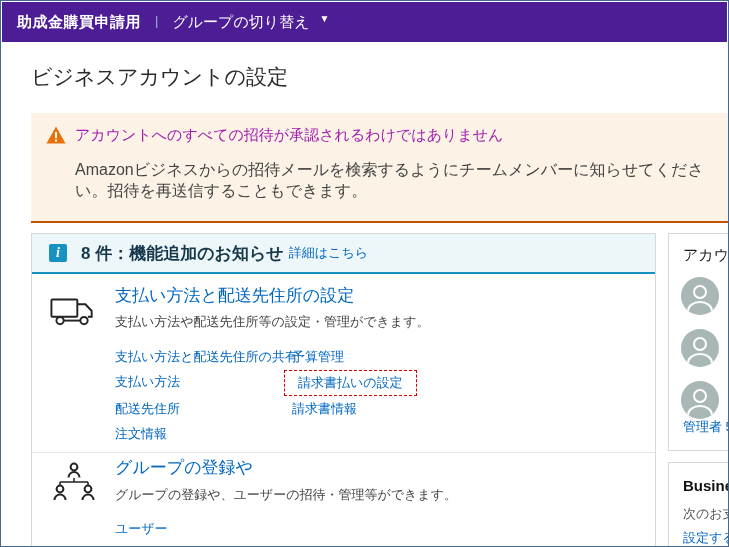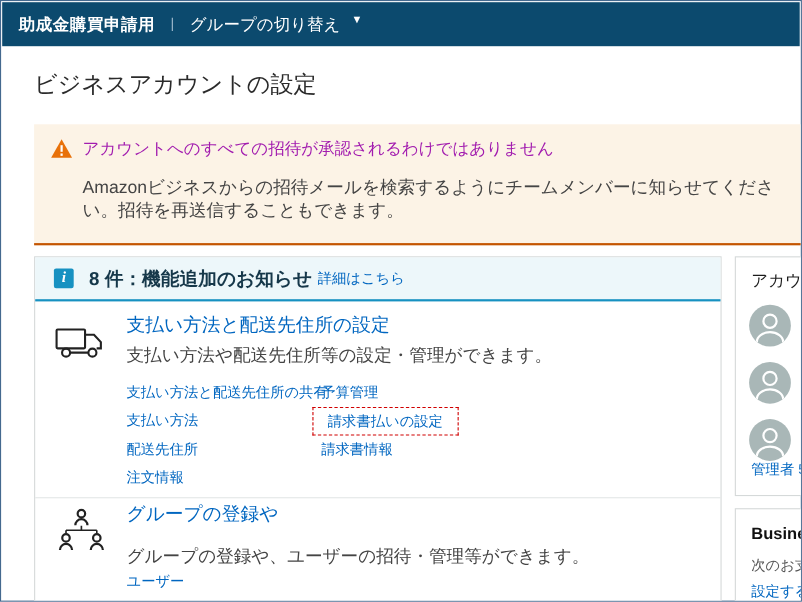--- a/index.html
+++ b/index.html
@@ -8,21 +8,21 @@
     position:relative;
     font-family:"Liberation Sans","DejaVu Sans",sans-serif;
     background:#ffffff;
     border:1px solid #44698f;
     overflow:hidden;
     color:#333;
   }
   
   .topbar {
     position:absolute; top:1px; left:1px; right:1px; height:40px;
-    background:#0c4a6e; color:#fff;
+    background:#4c1d95; color:#fff;
     display:flex; align-items:center; padding-left:15px;
     font-size:15px;
   }
   .topbar .group-name { font-weight:bold; letter-spacing:.5px; }
   .topbar .sep { margin:0 14px; color:#9db8cc; font-size:13px; position:relative; top:-2px; }
   .topbar .switcher { display:flex; cursor:pointer; }
   .topbar .caret { font-size:10px; margin-left:10px; }
   
   .page-title {
     position:absolute; top:62px; left:30px;
@@ -53,21 +53,21 @@
     width:18px; height:18px; background:#1791C1; border-radius:2px;
     color:#fff; font-family:"Liberation Serif","DejaVu Serif",serif;
     font-size:14px; font-weight:bold; font-style:italic;
     display:flex; align-items:center; justify-content:center;
     flex:0 0 18px;
   }
   .info-text { margin-left:14px; font-size:17px; font-weight:bold; color:#16384a; }
   .info-link { margin-left:5px; font-size:13px; }
   .section-icon { position:absolute; left:18px; }
   .sec-title { position:absolute; left:83px; font-size:17px; }
-  .sec-desc  { position:absolute; left:83px; font-size:16px; color:#444; }
+  .sec-desc  { position:absolute; left:83px; font-size:13px; color:#444; }
   .sec-link  { position:absolute; font-size:13px; }
   .col1 { left:83px; }
   .col2 { left:260px; }
   .dashed-hl { border:1px dashed #D00000; padding:3px 13px; margin-left:-8px; }
   .divider { position:absolute; left:0; right:0; top:218px; border-top:1px solid #e3e6e6; }
   
   .side-card {
     position:absolute; left:667px; width:130px;
     background:#fff; border:1px solid #d5d9d9;
   }
@@ -140,21 +140,21 @@
   <svg class="section-icon" style="top:228px;" width="48" height="40" viewBox="0 0 48 40" fill="none" stroke="#222" stroke-width="2">
     <circle cx="24" cy="5" r="3.4"></circle>
     <path d="M18.5 15.5 a5.5 5.5 0 0 1 11 0"></path>
     <path d="M24 16 v4 M10 20 h28 M10 20 v3 M38 20 v3" stroke-width="1.5"></path>
     <circle cx="10" cy="27" r="3.4"></circle>
     <path d="M4.5 38 a5.5 5.5 0 0 1 11 0"></path>
     <circle cx="38" cy="27" r="3.4"></circle>
     <path d="M32.5 38 a5.5 5.5 0 0 1 11 0"></path>
   </svg>
   <a class="link sec-title" style="top:222px;">グループの登録や</a>
-  <div class="sec-desc" style="top:262px;">グループの登録や、ユーザーの招待・管理等ができます。</div>
+  <div class="sec-desc" style="top:252px;">グループの登録や、ユーザーの招待・管理等ができます。</div>
   <a class="link sec-link col1" style="top:286px;">ユーザー</a>
   <a class="link sec-link col1" style="top:310px;">ユーザー情報</a>
 </div>
 
 <div class="side-card admins">
   <div class="side-title">アカウン</div>
 
   <div class="avatar" style="top:43px;">
     <svg viewBox="0 0 38 38" fill="none" stroke="#fff" stroke-width="2">
       <circle cx="19" cy="15" r="6"></circle>

